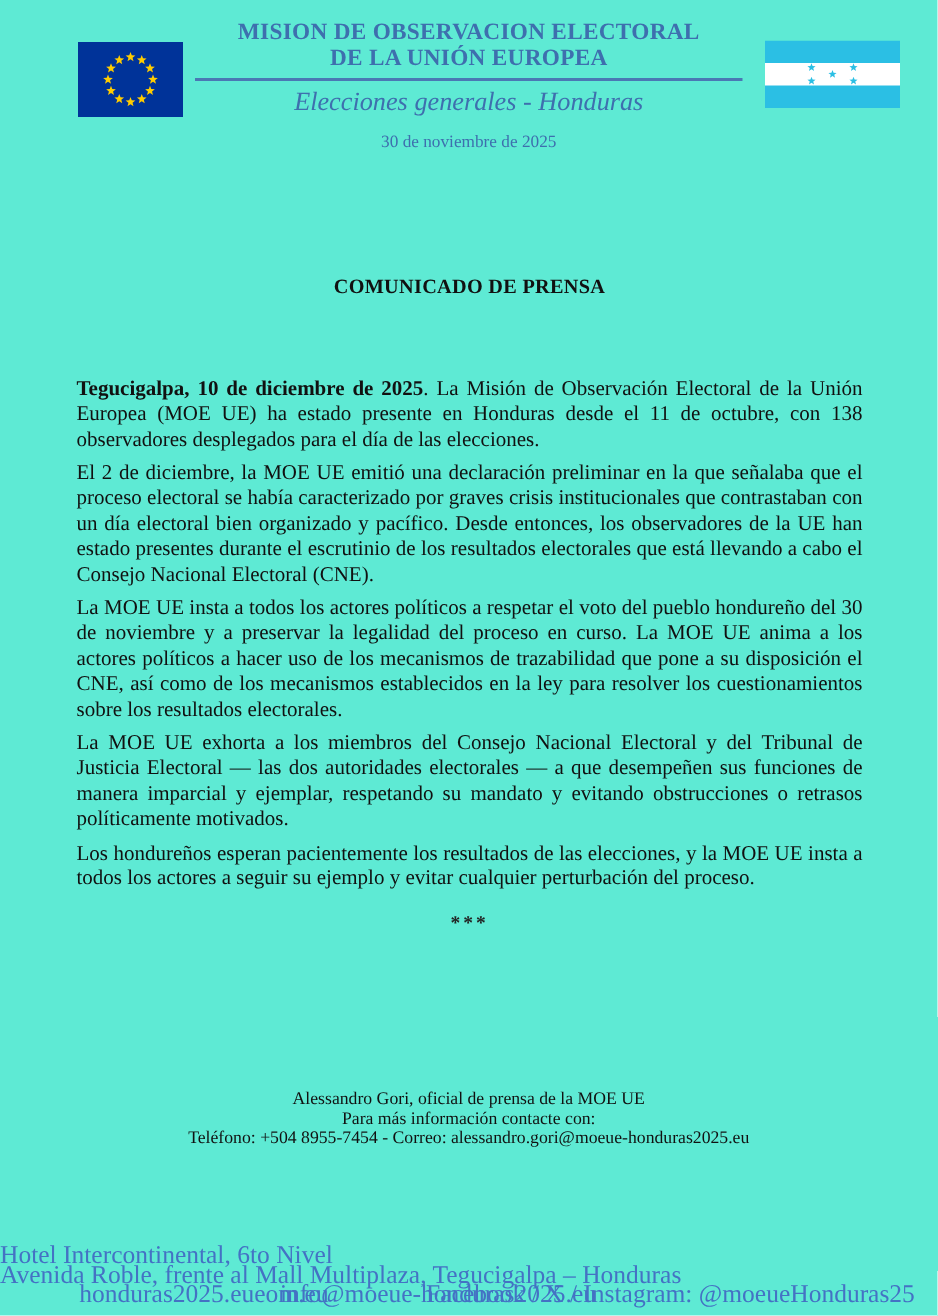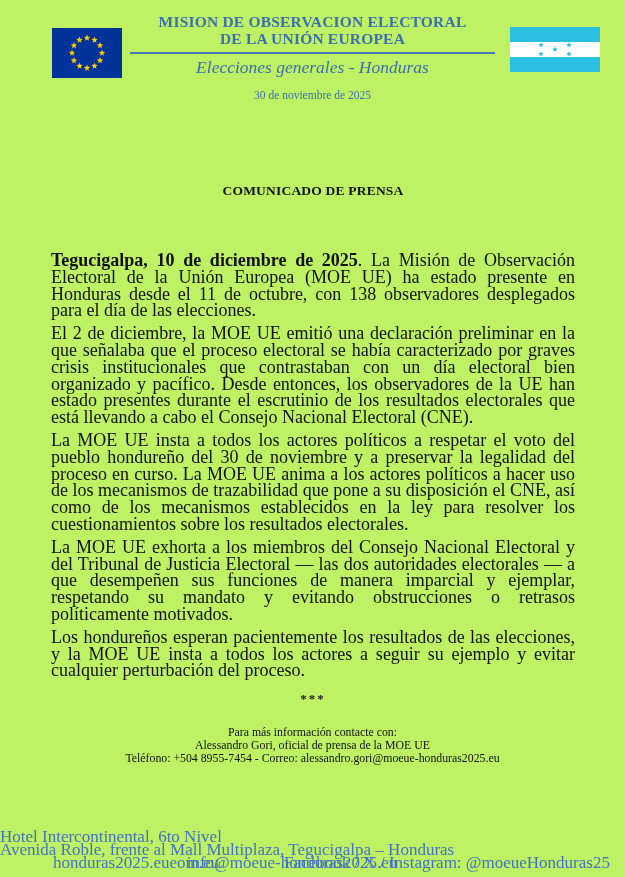--- a/index.html
+++ b/index.html
@@ -1,33 +1,33 @@
 <!DOCTYPE html>
 <html lang="es"><head>
 <meta charset="utf-8">
 <style>
   html,body{margin:0;padding:0;background:#fff;}
   .page{
-    position:relative;width:625px;height:877px;background:#bef264;overflow:hidden;
+    position:relative;width:625px;height:877px;background:#5eead4;overflow:hidden;
     font-family:"Liberation Serif","DejaVu Serif",serif;color:#111;
   }
   
   .letterhead{position:absolute;top:0;left:0;right:0;height:100px;}
   .flag{position:absolute;display:block;}
   .eu-flag{left:52px;top:28px;}
   .hn-flag{left:510px;top:27px;}
   .head-center{margin:14px 130px 0;text-align:center;color:#3E6FAE;}
   .org-line{font-weight:bold;font-size:15.5px;line-height:16.5px;letter-spacing:.2px;}
   .head-rule{border:0;border-top:2px solid #4A78B4;margin:5px 0 4px;height:0;}
   .head-subtitle{font-size:17.5px;line-height:18px;font-style:italic;}
   .head-date{font-size:11.5px;line-height:12px;margin-top:13px;}
   
   .doc-main{position:absolute;top:183px;left:51px;width:524px;}
   .doc-title{font-size:13.5px;font-weight:bold;text-align:center;margin:0 0 53px;letter-spacing:.2px;}
-  .doc-main p{font-size:18px;line-height:16.8px;text-align:justify;margin:0 0 6px;}
+  .doc-main p{font-size:14px;line-height:16.8px;text-align:justify;margin:0 0 6px;}
   .stars-sep{text-align:center;font-size:13px;font-weight:bold;letter-spacing:2px;margin-top:12px;color:#222;}
   
   .contact{position:absolute;top:726px;left:0;right:0;text-align:center;
            font-size:11.8px;line-height:13.2px;color:#111;}
   
   .page-footer{position:absolute;top:831px;left:0;right:0;color:#4472C4;font-size:17px;line-height:12.6px;text-align:left;}
   .footer-links{position:relative;height:13px;margin-top:1px;}
   .footer-links span{position:absolute;transform:translateX(-50%);white-space:nowrap;cursor:pointer;}
   .fl-web{left:136px;} .fl-mail{left:292px;} .fl-social{left:447px;}
 </style>
@@ -86,22 +86,22 @@
 
     <p>El 2 de diciembre, la MOE UE emitió una declaración preliminar en la que señalaba que el proceso electoral se había caracterizado por graves crisis institucionales que contrastaban con un día electoral bien organizado y pacífico. Desde entonces, los observadores de la UE han estado presentes durante el escrutinio de los resultados electorales que está llevando a cabo el Consejo Nacional Electoral (CNE).</p>
     <p>La MOE UE insta a todos los actores políticos a respetar el voto del pueblo hondureño del 30 de noviembre y a preservar la legalidad del proceso en curso. La MOE UE anima a los actores políticos a hacer uso de los mecanismos de trazabilidad que pone a su disposición el CNE, así como de los mecanismos establecidos en la ley para resolver los cuestionamientos sobre los resultados electorales.</p>
     <p>La MOE UE exhorta a los miembros del Consejo Nacional Electoral y del Tribunal de Justicia Electoral — las dos autoridades electorales — a que desempeñen sus funciones de manera imparcial y ejemplar, respetando su mandato y evitando obstrucciones o retrasos políticamente motivados.</p>
     <p>Los hondureños esperan pacientemente los resultados de las elecciones, y la MOE UE insta a todos los actores a seguir su ejemplo y evitar cualquier perturbación del proceso.</p>
 
     <div class="stars-sep">***</div>
   </main>
 
   <section class="contact">
+    <div>Alessandro Gori, oficial de prensa de la MOE UE</div>
     <div>Para más información contacte con:</div>
-    <div>Alessandro Gori, oficial de prensa de la MOE UE</div>
     <div>Teléfono: +504 8955-7454 - Correo: alessandro.gori@moeue-honduras2025.eu</div>
   </section>
 
   <footer class="page-footer">
     <div>Hotel Intercontinental, 6to Nivel</div>
     <div>Avenida Roble, frente al Mall Multiplaza, Tegucigalpa – Honduras</div>
     <div class="footer-links">
       <span class="fl-web">honduras2025.eueom.eu</span>
       <span class="fl-mail">info@moeue-honduras2025.eu</span>
       <span class="fl-social">Facebook / X / Instagram: @moeueHonduras25</span>

